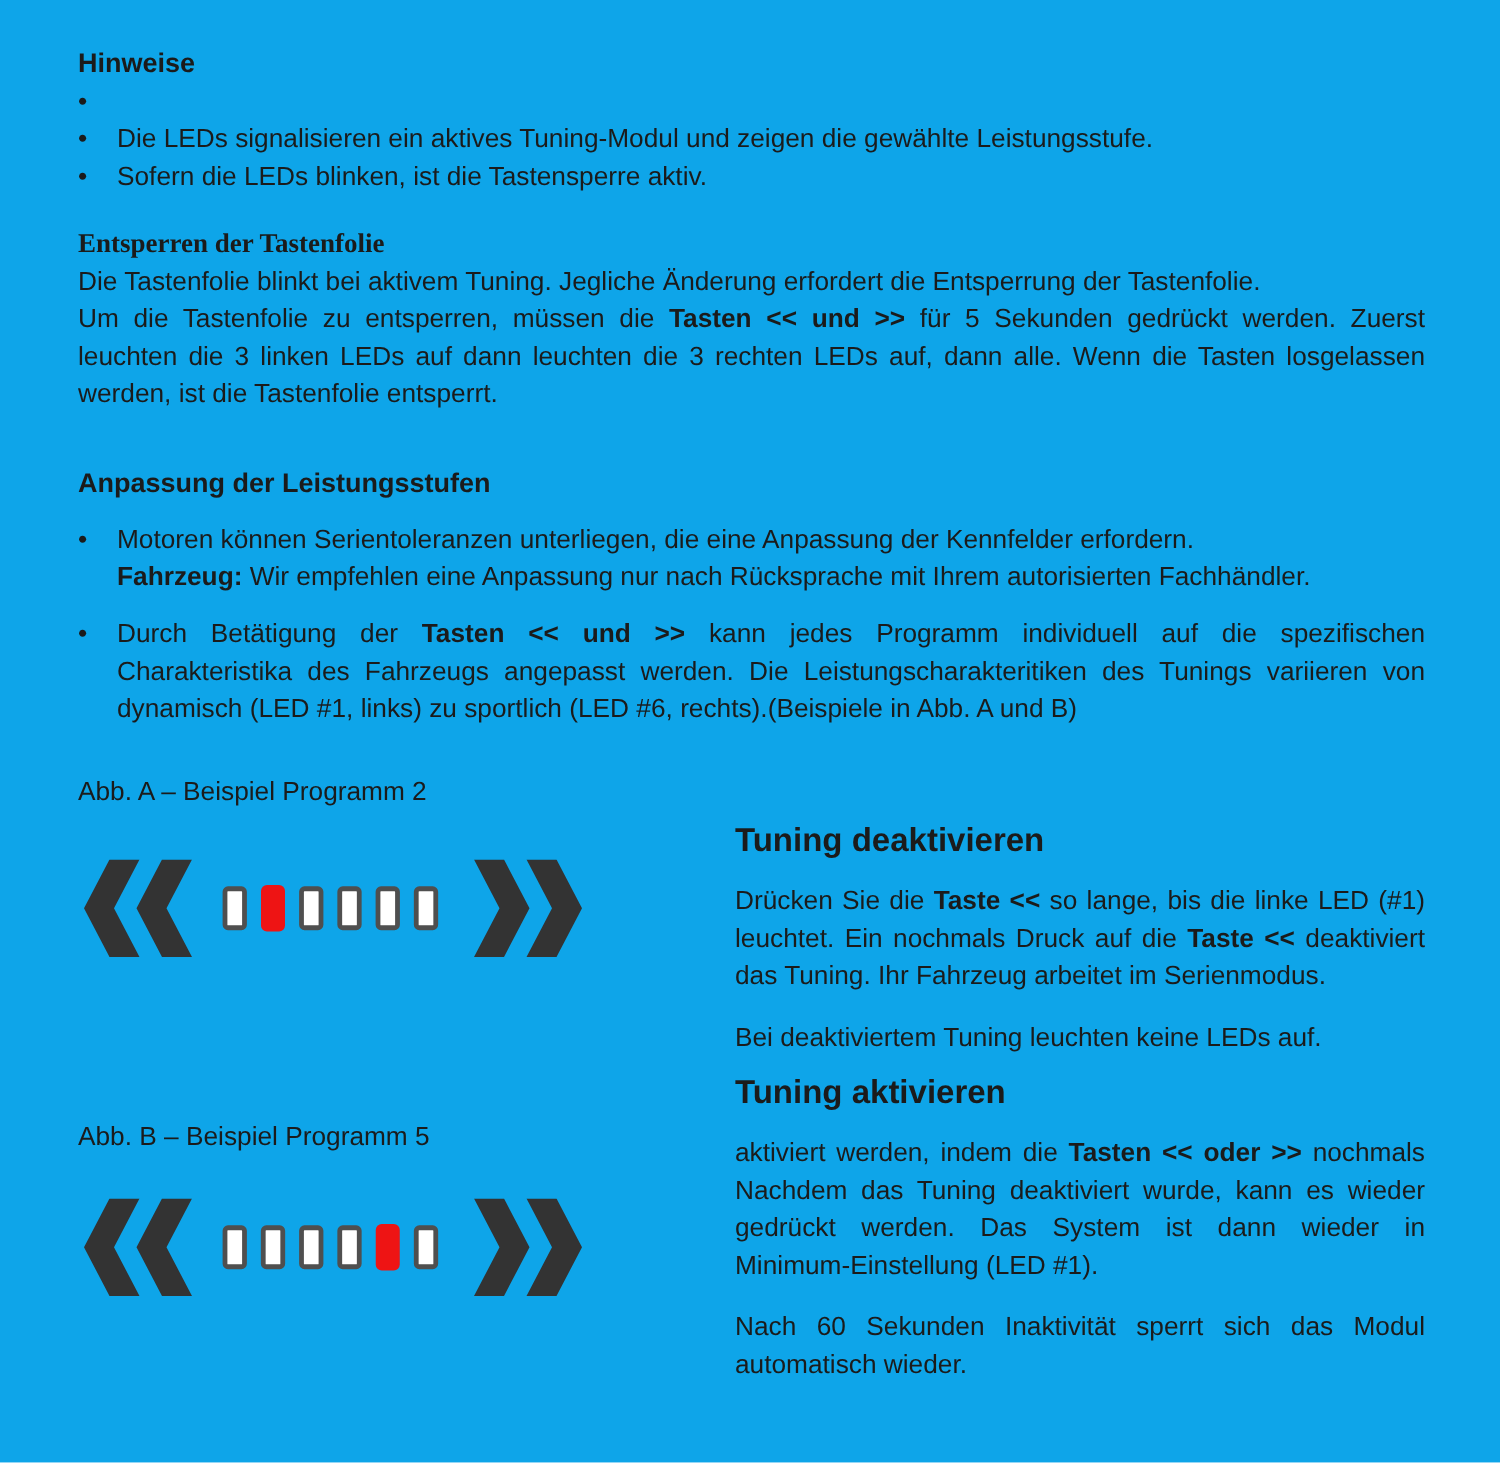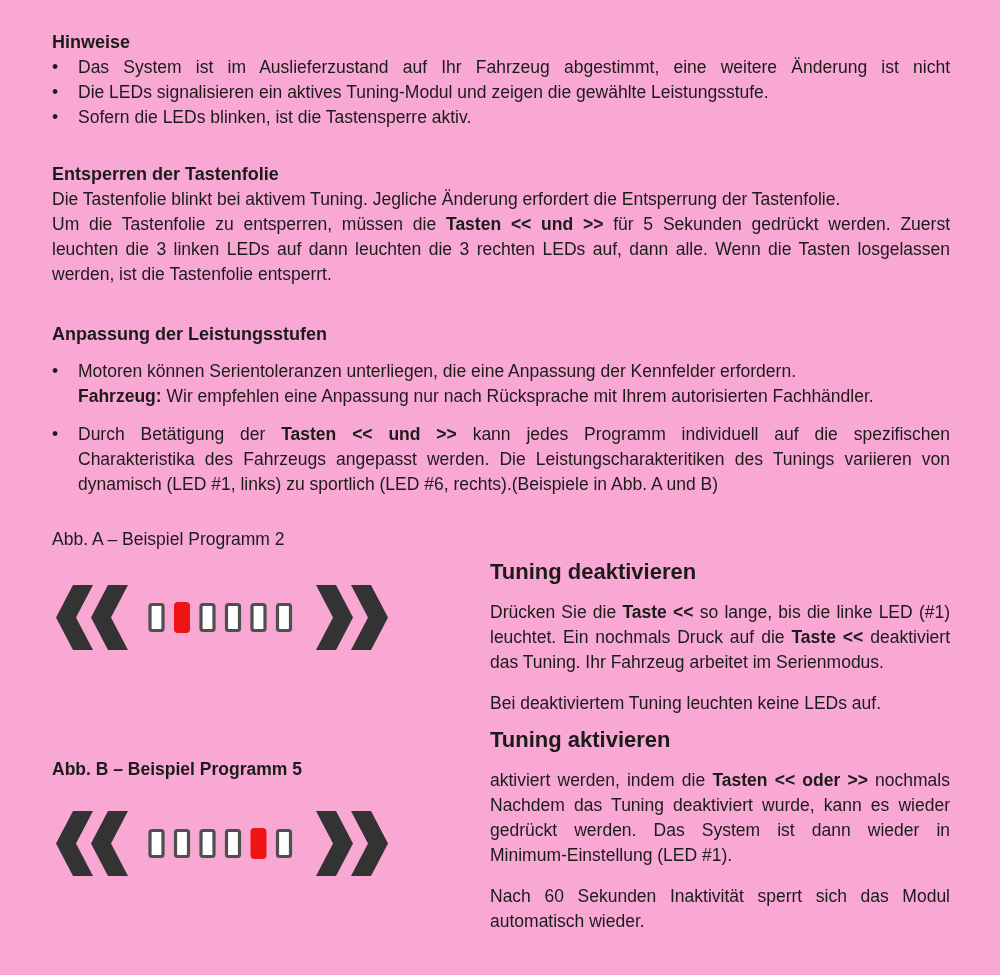--- a/index.html
+++ b/index.html
@@ -1,60 +1,59 @@
 <!DOCTYPE html>
 <html><head>
 <meta charset="utf-8">
 <style>
   html,body{margin:0;padding:0;background:#ffffff;}
   .page{
     position:relative;
     width:1000px;height:975px;
     box-sizing:border-box;
     padding:30px 50px 0 52px;
-    background:#f9a8d4;
+    background:#0ea5e9;
     color:#1b1b1b;
     font-family:"Liberation Sans",sans-serif;
     font-size:17.5px;
     line-height:25px;
     overflow:hidden;
   }
   .h{font-weight:bold;font-size:18px;line-height:25px;}
   .jline{text-align:justify;text-align-last:justify;}
   .bullet{display:flex;}
   .bullet .bm{width:26px;flex:none;}
   .bullet .bc{flex:1;min-width:0;}
   b{font-weight:bold;}
-  .mt20{margin-top:32px;}
+  .mt20{margin-top:20px;font-family:Liberation Serif, serif;}
   .mt23{}
   .mt35{margin-top:35px;}
   .mt12{margin-top:12px;}
   .mt13{margin-top:13px;}
   .figrow{position:relative;height:420px;margin-top:22px;}
   .fig-label{position:absolute;left:0;line-height:25px;}
   .fig-label-a{top:8px;}
-  .fig-label-b{top:238px;font-weight:bold;}
+  .fig-label-b{top:238px;}
   .ledfig{position:absolute;left:4px;width:334px;height:65px;}
   .ledfig-a{top:66px;}
   .ledfig-b{top:292px;}
   .rcol{position:absolute;left:438px;top:40px;width:460px;}
   .rh{font-weight:bold;font-size:22px;line-height:25px;margin:0 0 10px;}
   .rp{margin:16px 0 12px;}
   .mb11{margin-bottom:11px;}
 </style>
 </head>
 <body>
 
 <div class="page">
 
   <div class="h">Hinweise</div>
   <div class="bullet">
     <span class="bm">•</span>
     <div class="bc">
-        <div class="jline">Das System ist im Auslieferzustand auf Ihr Fahrzeug abgestimmt, eine weitere Änderung ist nicht</div>
       </div>
   </div>
   <div class="bullet">
     <span class="bm">•</span>
     <div class="bc">Die LEDs signalisieren ein aktives Tuning-Modul und zeigen die gewählte Leistungsstufe.</div>
   </div>
   <div class="bullet">
     <span class="bm">•</span>
     <div class="bc">Sofern die LEDs blinken, ist die Tastensperre aktiv.</div>
   </div>

